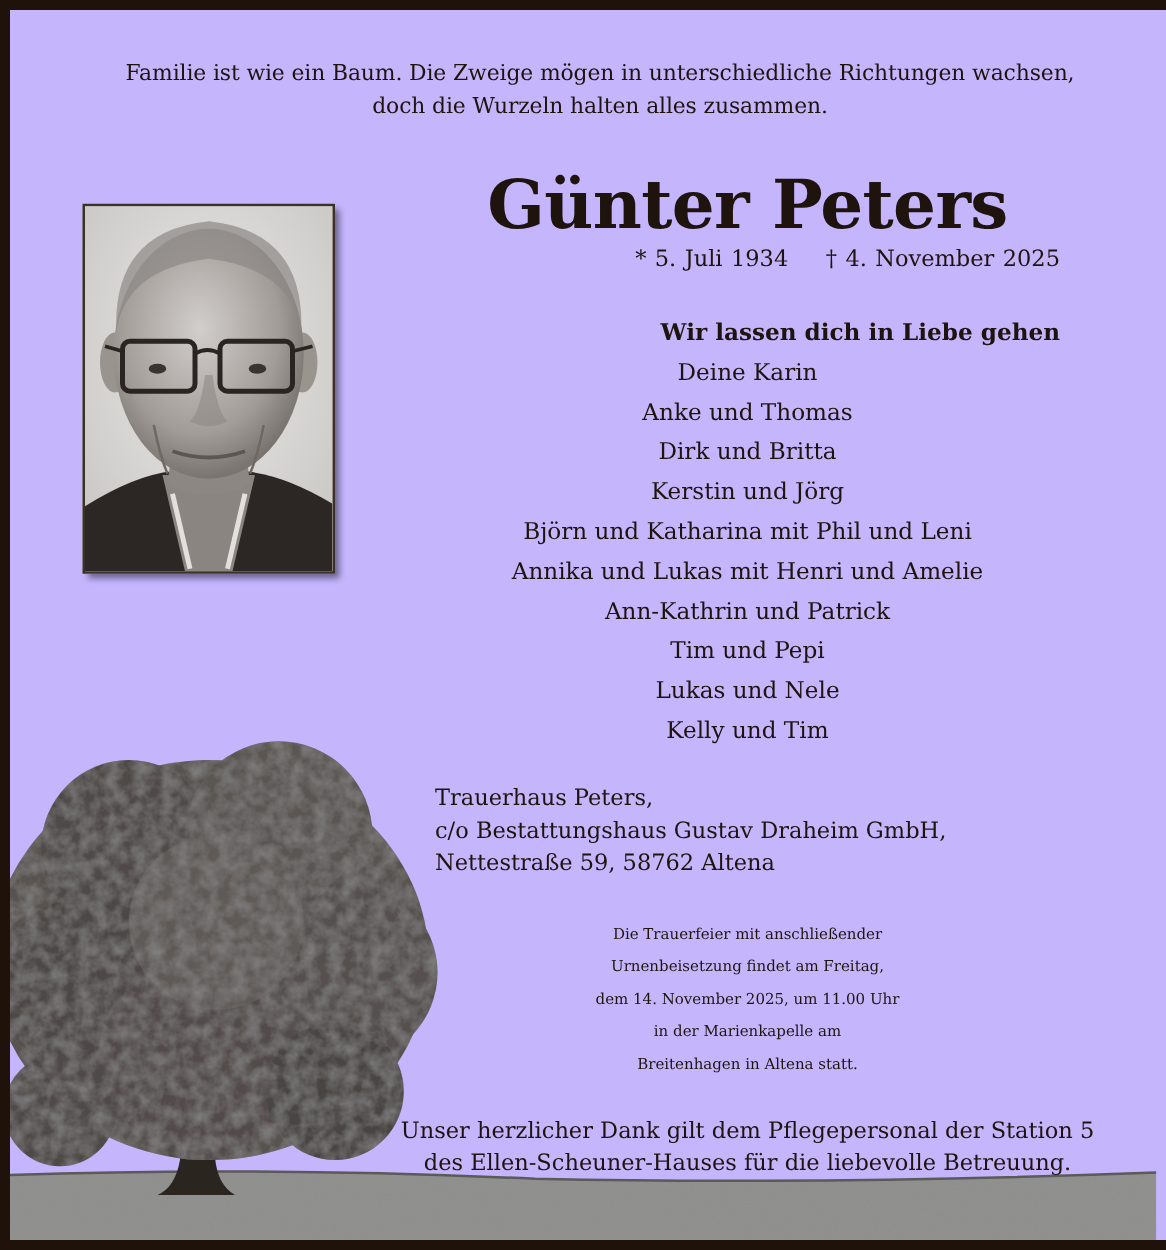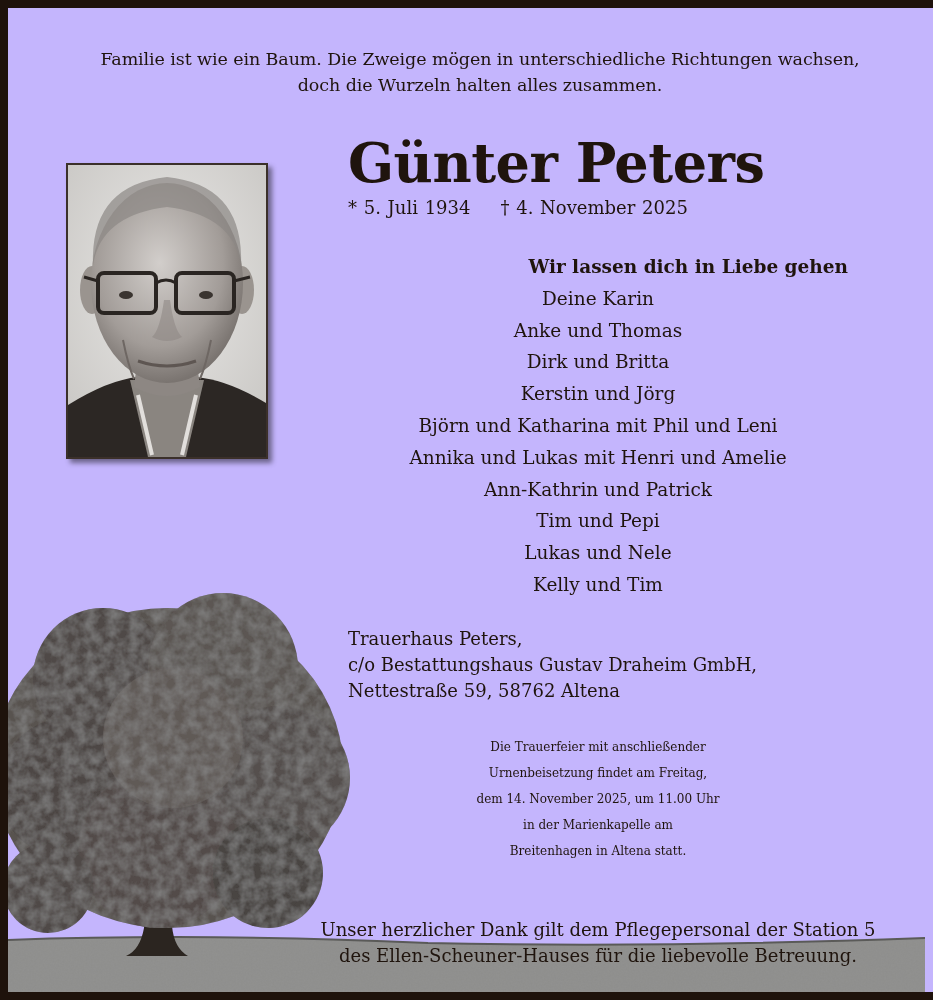--- a/index.html
+++ b/index.html
@@ -33,29 +33,30 @@
       width: 198px; height: 292px;
       border: 2px solid #3b302a;
       box-shadow: 4px 4px 5px rgba(0,0,0,0.45);
       background: #d8d6d4;
       overflow: hidden;
     }
     .photo-frame svg { display: block; }
     .name {
       position: absolute;
       left: 340px; width: 500px; top: 120px;
+      text-align: center;
       font-size: 54px;
       font-weight: bold;
       letter-spacing: -0.5px;
       line-height: 70px;
     }
     .dates {
       position: absolute;
       left: 340px; width: 500px; top: 187px;
-      text-align: left;
+      text-align: right;
       font-size: 18px;
       line-height: 26px;
       word-spacing: 1px;
     }
     .dates .gap { display: inline-block; width: 30px; }
     .mourners {
       position: absolute;
       left: 340px; width: 500px; top: 243px;
       text-align: center;
       font-size: 18.5px;
@@ -74,21 +75,20 @@
       text-align: center;
       font-size: 12px;
       line-height: 26px;
     }
     .thanks {
       position: absolute;
       left: 280px; width: 620px; top: 884px;
       text-align: center;
       font-size: 18px;
       line-height: 26px;
-      margin-top: 25px;
     }
     .line { display: block; white-space: nowrap; }
     .scene {
       position: absolute;
       left: 0; top: 580px;
       width: 917px; height: 404px;
     }
   </style>
 </head>
 <body>

